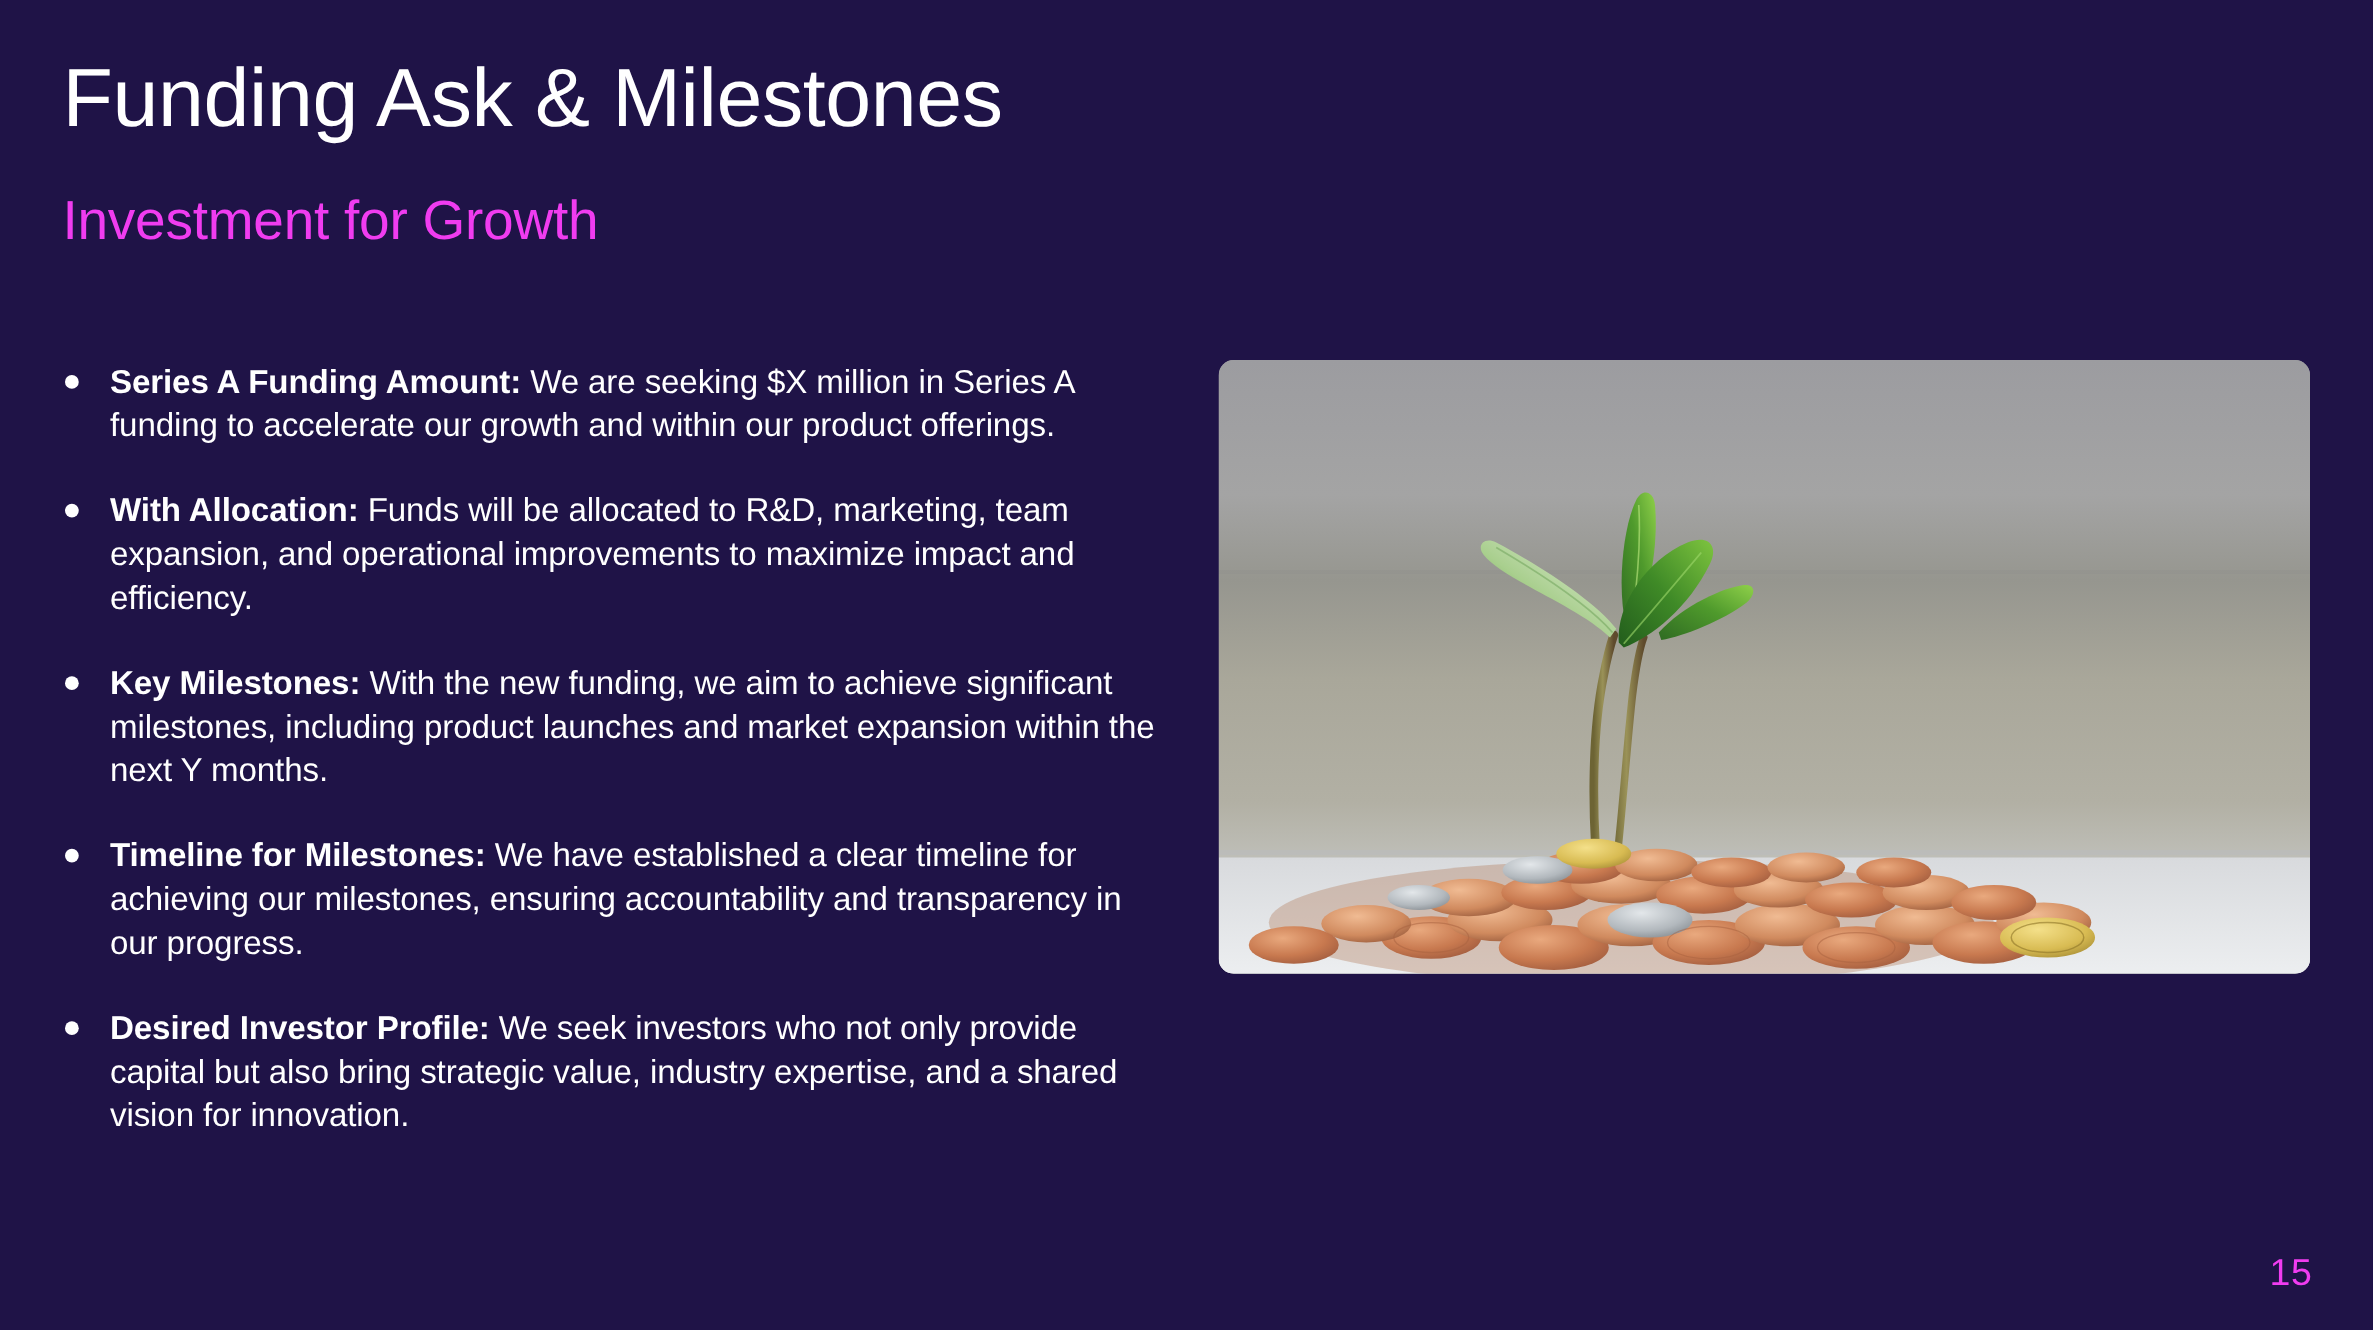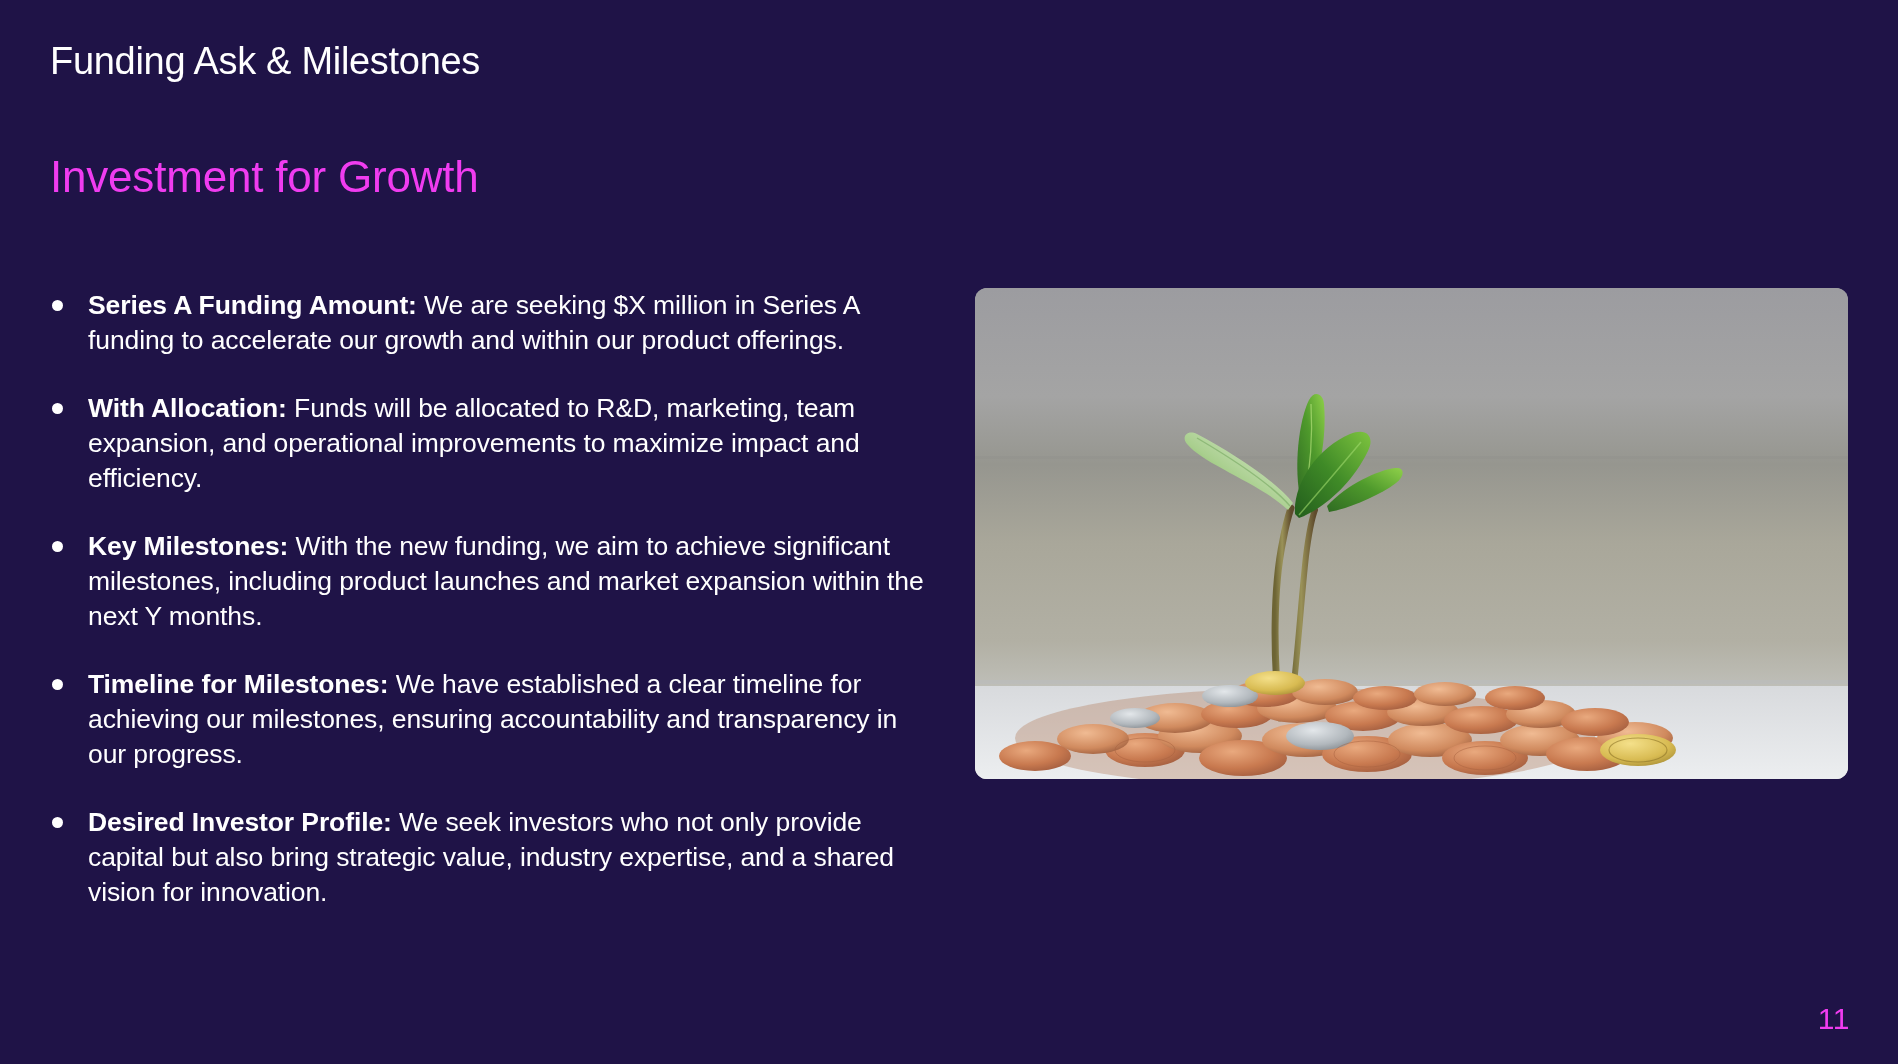--- a/index.html
+++ b/index.html
@@ -12,21 +12,21 @@
   .slide {
     position:relative;
     width:1898px; height:1064px;
     background:#1f1347;
   }
 
   
   .slide-title {
     position:absolute;
     left:50px; top:40px;
-    font-size:38px;
+    font-size:66px;
     font-weight:400;
     letter-spacing:-0.3px;
     color:#ffffff;
     white-space:nowrap;
   }
   .slide-subtitle {
     position:absolute;
     left:50px; top:152px;
     font-size:44px;
     font-weight:400;
@@ -252,15 +252,15 @@
 
         <ellipse cx="170" cy="462" rx="30" ry="12" fill="none" stroke="#a8613f" stroke-width="1" opacity="0.5"></ellipse>
         <ellipse cx="392" cy="466" rx="33" ry="13" fill="none" stroke="#a8613f" stroke-width="1" opacity="0.5"></ellipse>
         <ellipse cx="510" cy="470" rx="31" ry="12" fill="none" stroke="#a8613f" stroke-width="1" opacity="0.5"></ellipse>
         <ellipse cx="663" cy="462" rx="29" ry="12" fill="none" stroke="#8d7428" stroke-width="1.2" opacity="0.6"></ellipse>
       </g>
     </svg>
   </div>
 
 
-  <div class="page-number">11</div>
+  <div class="page-number">15</div>
 
 </div>
 
 </body></html>

